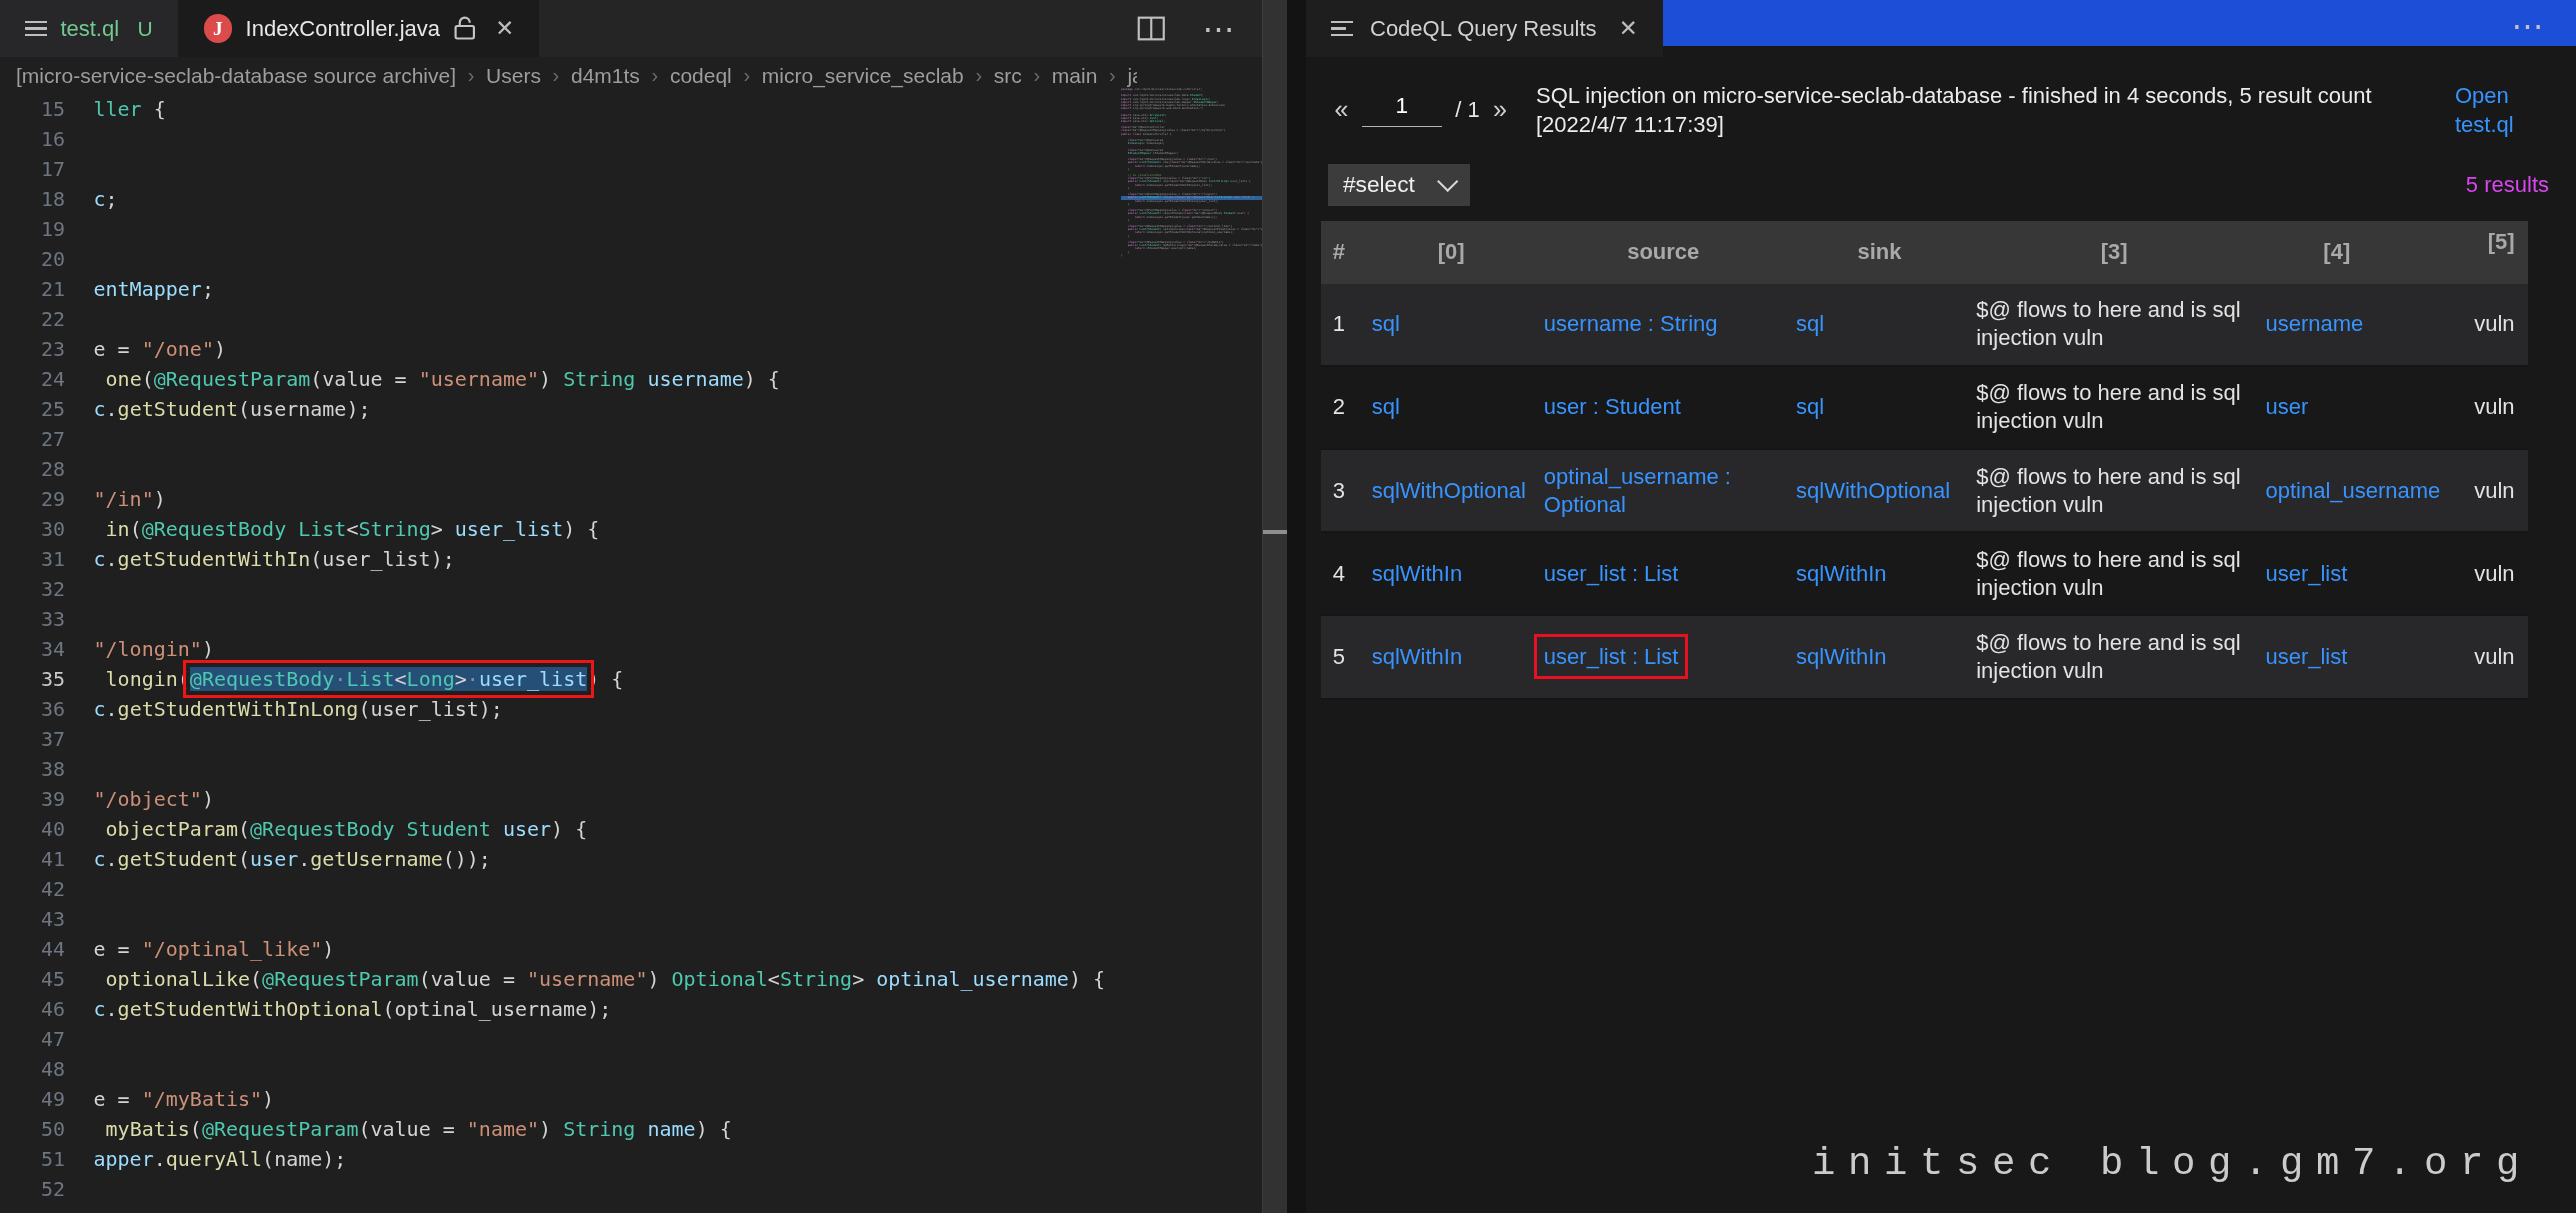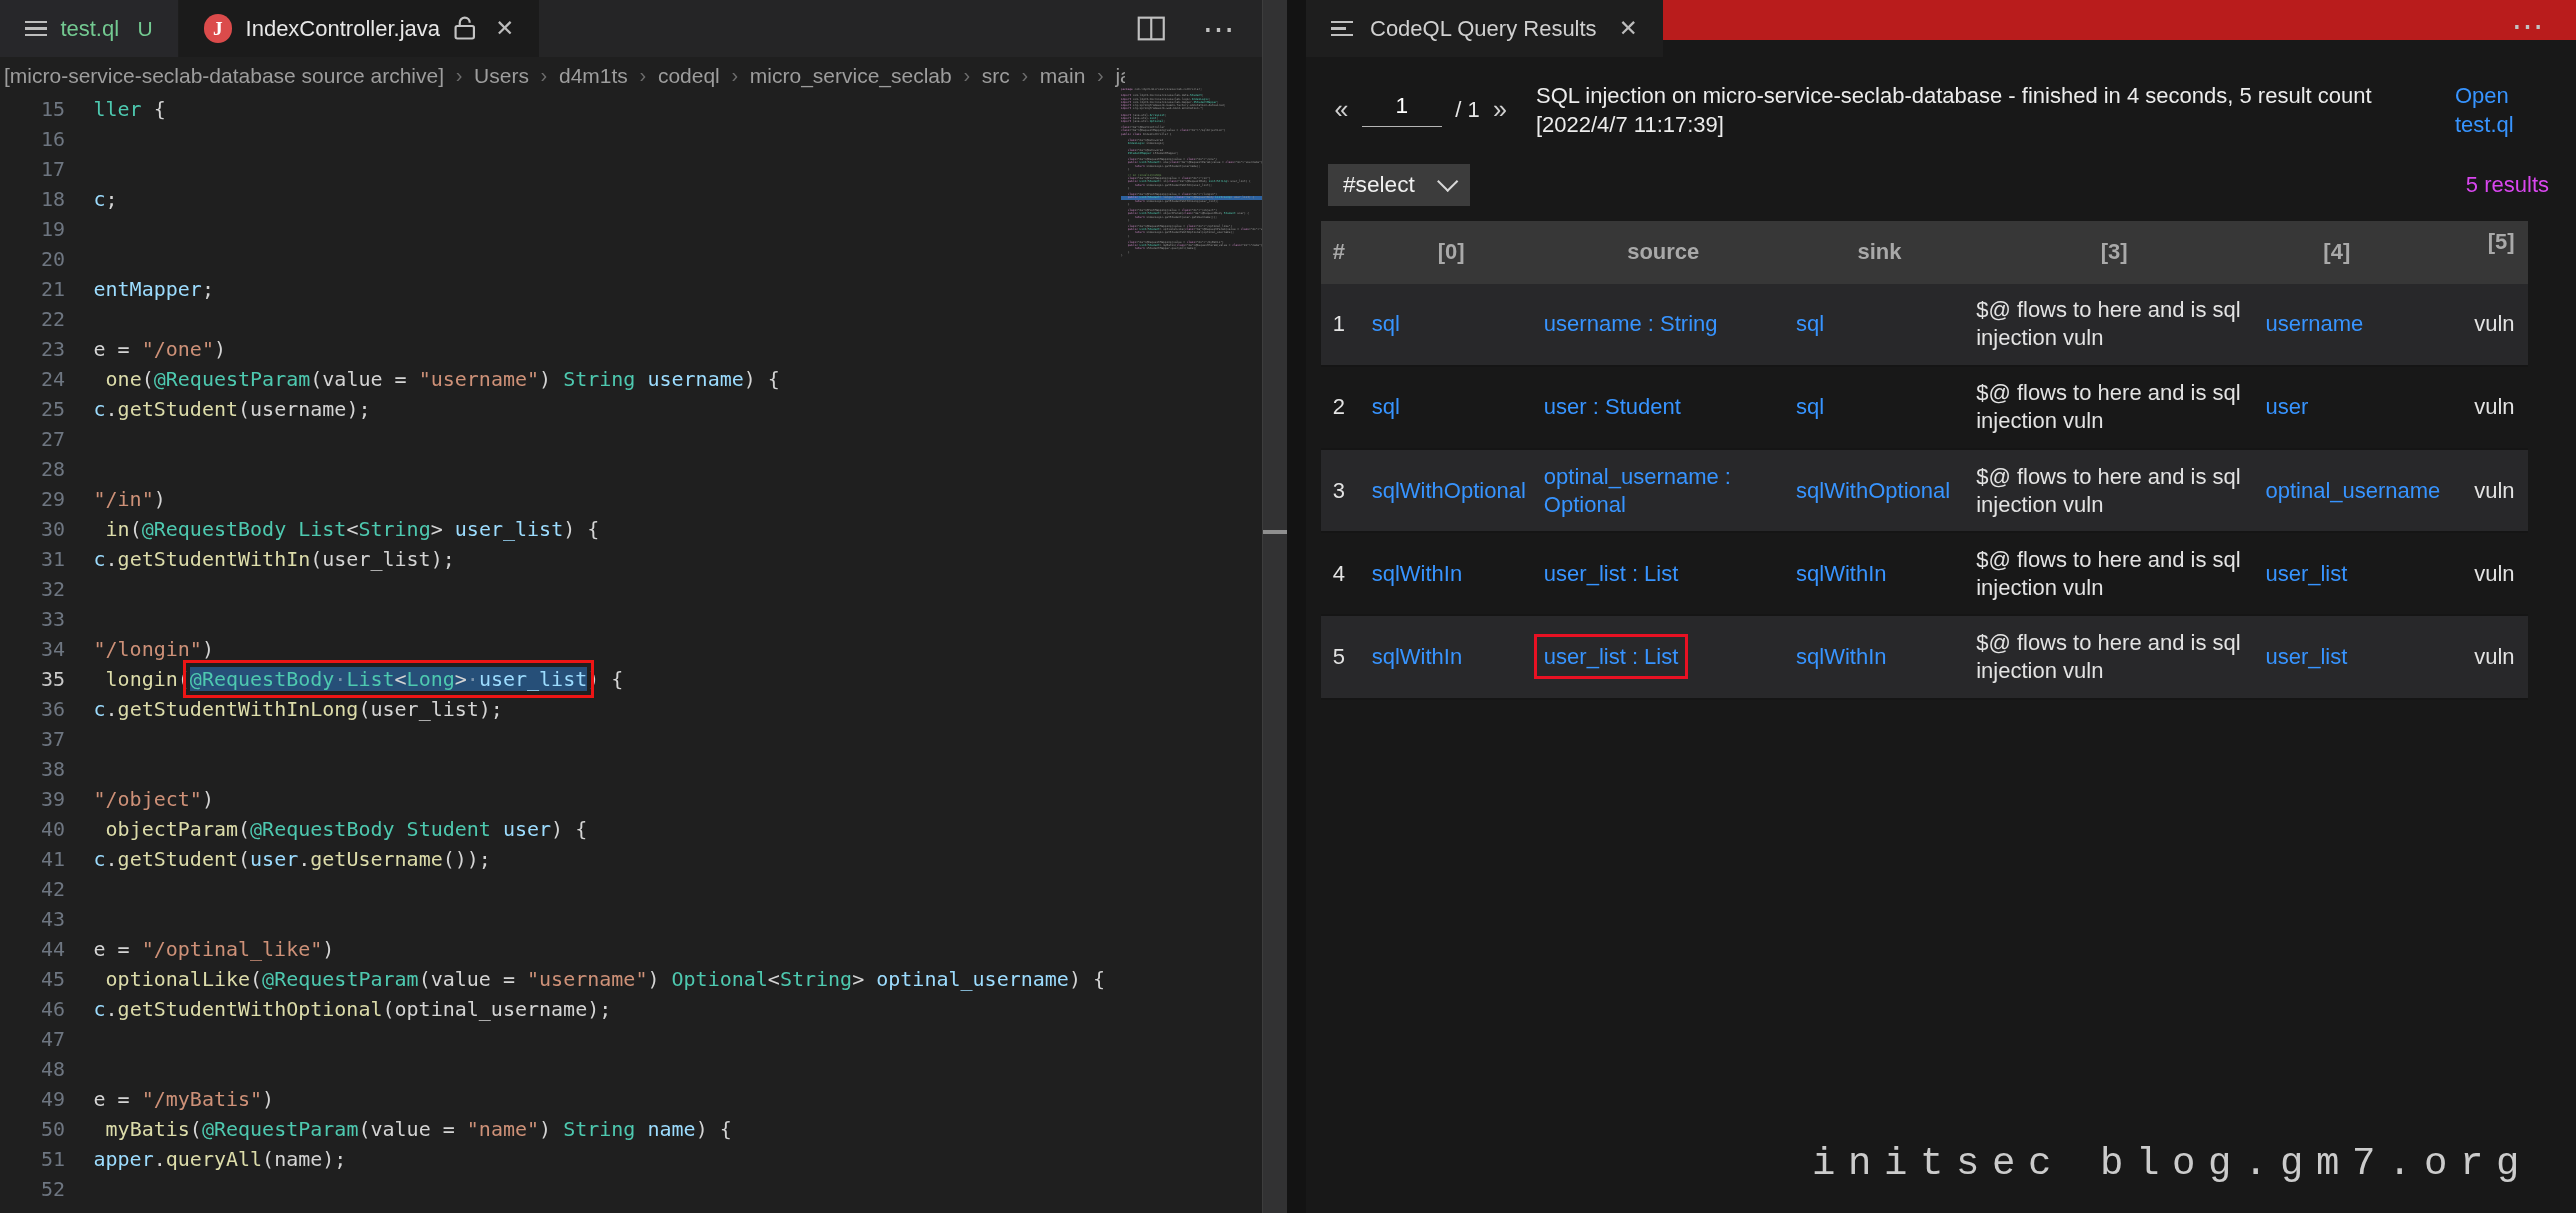--- a/index.html
+++ b/index.html
@@ -15,21 +15,21 @@
   .tab .badge{color:#73c991;font-size:21px;margin-left:5px}
   .ql-icon{display:inline-flex;flex-direction:column;gap:4.2px;width:22px}
   .ql-icon i{display:block;height:2.5px;background:#bdbdbd}
   .java-icon{width:28.5px;height:28.5px;border-radius:50%;background:#db4b4b;color:#fff;display:flex;
              align-items:center;justify-content:center;font-weight:bold;font-size:19.3px;font-family:"Liberation Serif",serif}
   .close-x{color:#bcbcbc;font-size:22.7px;margin-left:5px}
   .editor-actions{position:absolute;right:60px;top:0;height:57px;display:flex;align-items:center;gap:37px}
   .dots{color:#c2c2c2;font-size:32px;letter-spacing:2.5px;line-height:1}
 
   .breadcrumb{position:absolute;left:0;top:57px;width:1121px;height:37px;background:#1f1f1f;
-              display:flex;align-items:center;padding-left:4px;font-size:21px;color:#9d9d9d;
+              display:flex;align-items:center;padding-left:16px;font-size:21px;color:#9d9d9d;
               white-space:nowrap;overflow:hidden}
   .breadcrumb .sep{color:#6e6e6e;margin:0 11.7px;font-size:20px}
 
   .code{position:absolute;left:0;top:94px;width:1121px;bottom:0;overflow:hidden;background:#1f1f1f}
   .line{display:flex;height:30px;align-items:center}
   .num{flex:none;width:65px;text-align:right;color:#6e7681;font:20px "DejaVu Sans Mono",monospace}
   .num.active{color:#c9c9c9}
   .ct{margin-left:28.5px;white-space:pre;font:20px "DejaVu Sans Mono",monospace;color:#d4d4d4}
   .tk-p{color:#d4d4d4}.tk-t{color:#4ec9b0}.tk-f{color:#dcdcaa}.tk-v{color:#9cdcfe}
   .tk-s{color:#ce9178}.tk-w{color:rgba(255,255,255,.38)}
@@ -40,21 +40,21 @@
   .mline{height:3.2px;font:2.8px/3.2px "DejaVu Sans Mono",monospace;white-space:pre;color:#9a9a9a}
   .mline.hl{background:#2d62a0}
   .mk{color:#c586c0;font-style:normal}.mt{color:#4ec9b0;font-style:normal}.mc{color:#6a9955}
 
   .scrollbar{position:absolute;left:1262px;top:0;width:25px;height:100%;background:#323233;border-left:0.8px solid #3d3d3d}
   .scroll-mark{position:absolute;left:0;top:530px;width:100%;height:4.2px;background:#8f8f8f}
   .gap{position:absolute;left:1287px;top:0;width:19.3px;height:100%;background:#131313}
 
   
   .panel{position:absolute;left:1306px;top:0;right:0;bottom:0;background:#181818}
-  .panel-tabbar{position:relative;height:40px;background:#b91c1c}
+  .panel-tabbar{position:relative;height:46px;background:#1d4ed8}
   .panel-tab{display:inline-flex;height:57px;align-items:center;gap:17px;padding:0 25px;
              background:#1e1e1e;color:#d0d0d0;font-size:22px}
   .list-icon{display:inline-flex;flex-direction:column;gap:4.2px;width:22px}
   .list-icon i{display:block;height:2.5px;background:#c0c0c0}
   .list-icon i:nth-child(1){width:100%}.list-icon i:nth-child(2){width:70%}.list-icon i:nth-child(3){width:100%}
   .panel-more{position:absolute;right:30px;top:10px}
 
   .panel-body{position:absolute;left:0;top:57px;right:0;bottom:0;background:#181818}
   .query-row{display:flex;padding:23.5px 25px 0 28.5px}
   .pager{flex:none;display:flex;align-items:center;gap:13.4px;font-size:25px;color:#cfcfcf}

